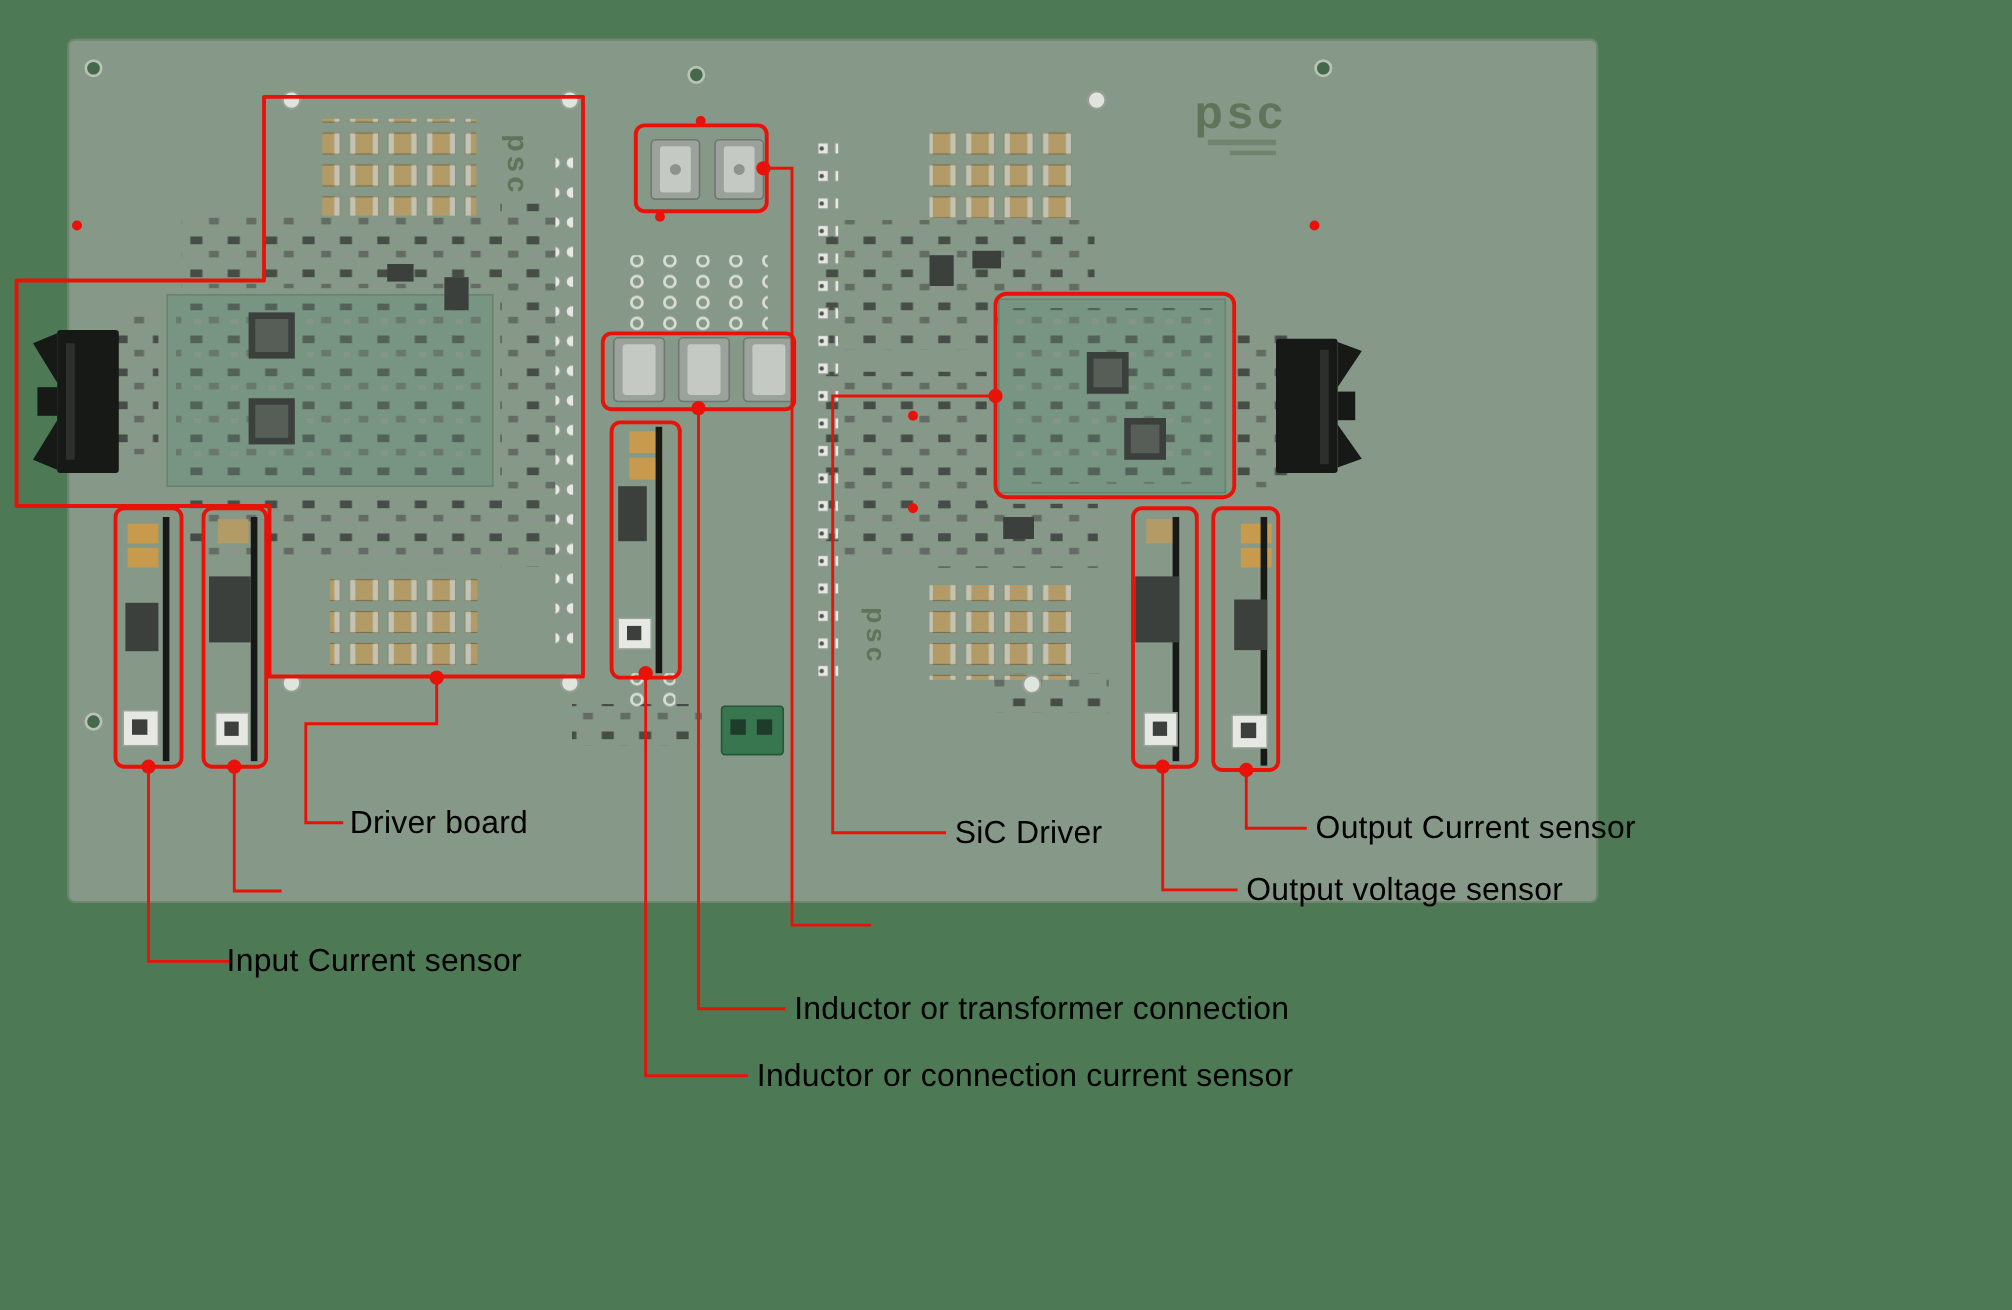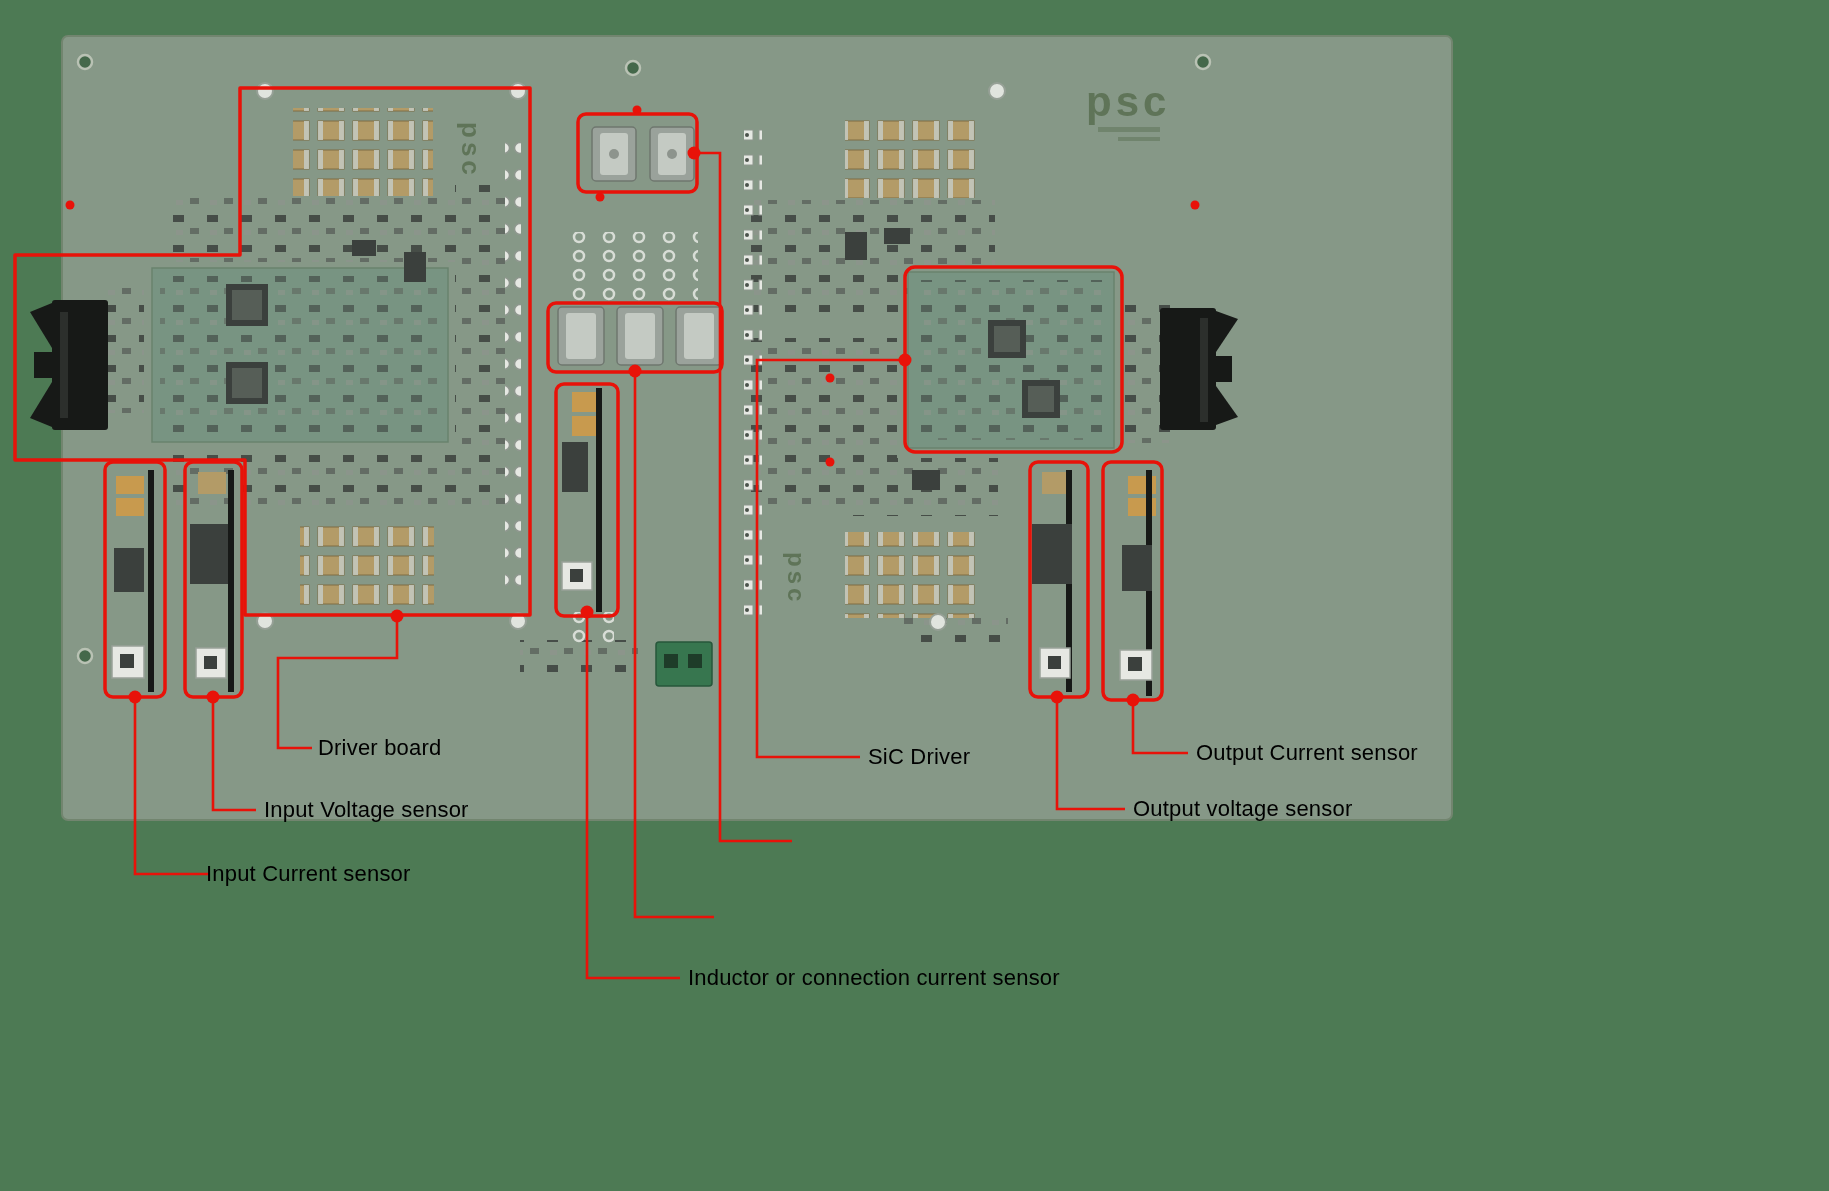--- a/index.html
+++ b/index.html
@@ -4,21 +4,21 @@
 <style>
   html,body{margin:0;padding:0}
   body{
     width:1829px;height:1191px;
     background:var(--bg-green,#4d7a54);
     font-family:"Liberation Sans",sans-serif;
   }
   .stage{position:relative;width:1829px;height:1179px;overflow:hidden}
   .stage > svg{position:absolute;left:0;top:0}
   .label{
-    position:absolute;font-size:22px;line-height:34px;
+    position:absolute;font-size:29px;line-height:34px;
     color:var(--label-black,#000);white-space:nowrap;
     font-weight:400;letter-spacing:.2px;
   }
   
   .pcb{fill:var(--pcb-green,#869887);stroke:#72856f;stroke-width:2}
   .sub{fill:var(--subboard-green,#789482);stroke:#69836e;stroke-width:1.5}
   .ic{fill:var(--ic-dark,#3b403d)}
   .ic-top{fill:#565e57}
   .blk{fill:var(--black-part,#171917)}
   .pad{fill:var(--metal-mid,#9aa29b);stroke:#6f776f;stroke-width:1.5}
@@ -264,20 +264,20 @@
     <circle class="anno-dot" cx="587" cy="612" r="6.5"></circle>
     <circle class="anno-dot" cx="905" cy="360" r="6.5"></circle>
     <circle class="anno-dot" cx="135" cy="697" r="6.5"></circle>
     <circle class="anno-dot" cx="213" cy="697" r="6.5"></circle>
     <circle class="anno-dot" cx="1057" cy="697" r="6.5"></circle>
     <circle class="anno-dot" cx="1133" cy="700" r="6.5"></circle>
   </g>
 </svg>
 
 <div class="label" style="left:318px;top:731px">Driver board</div>
-<div class="label" style="left:264px;top:793px">Input Voltage sensor</div>
 <div class="label" style="left:206px;top:857px">Input Current sensor</div>
 <div class="label" style="left:868px;top:740px">SiC Driver</div>
+<div class="label" style="left:722px;top:900px">Inductor or transformer connection</div>
 <div class="label" style="left:688px;top:961px">Inductor or connection current sensor</div>
 <div class="label" style="left:1133px;top:792px">Output voltage sensor</div>
 <div class="label" style="left:1196px;top:736px">Output Current sensor</div>
 
 </div>
 
 </body></html>

